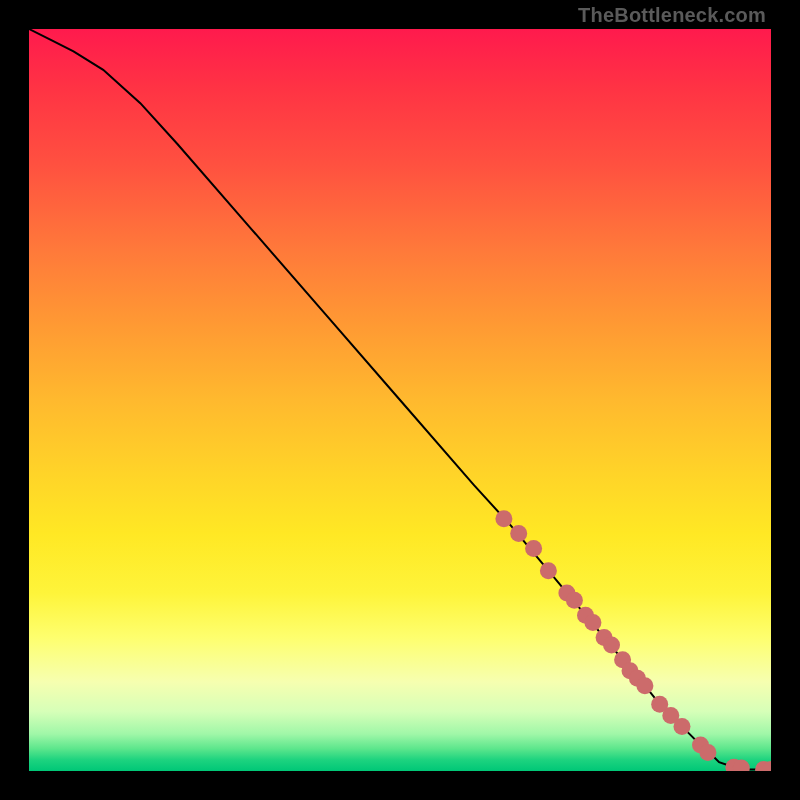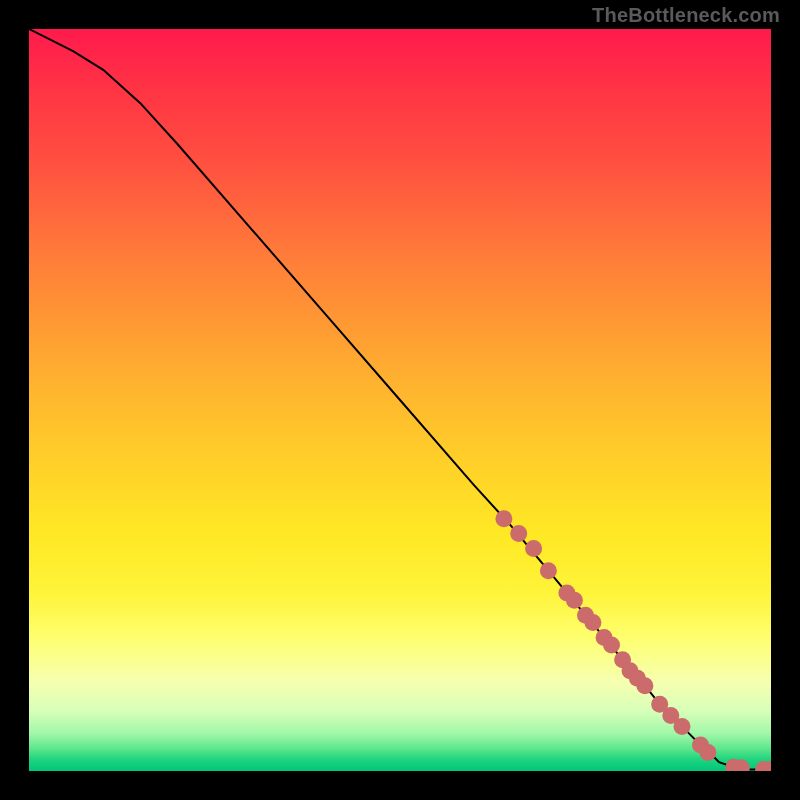--- a/index.html
+++ b/index.html
@@ -42,21 +42,21 @@
       #d6ffb8 92%,
       #a0f7a8 95%,
       #5ce68c 97%,
       #1dd37f 98.5%,
       #00c777 100%
     );
   }
   .watermark {
     position: absolute;
     top: 4px;
-    right: 20px;
+    right: 34px;
     color: #5a5a5a;
     font-weight: bold;
     font-size: 20px;
     letter-spacing: 0.2px;
     z-index: 10;
   }
   svg.plot {
     position: absolute;
     left: 0;
     top: 0;

